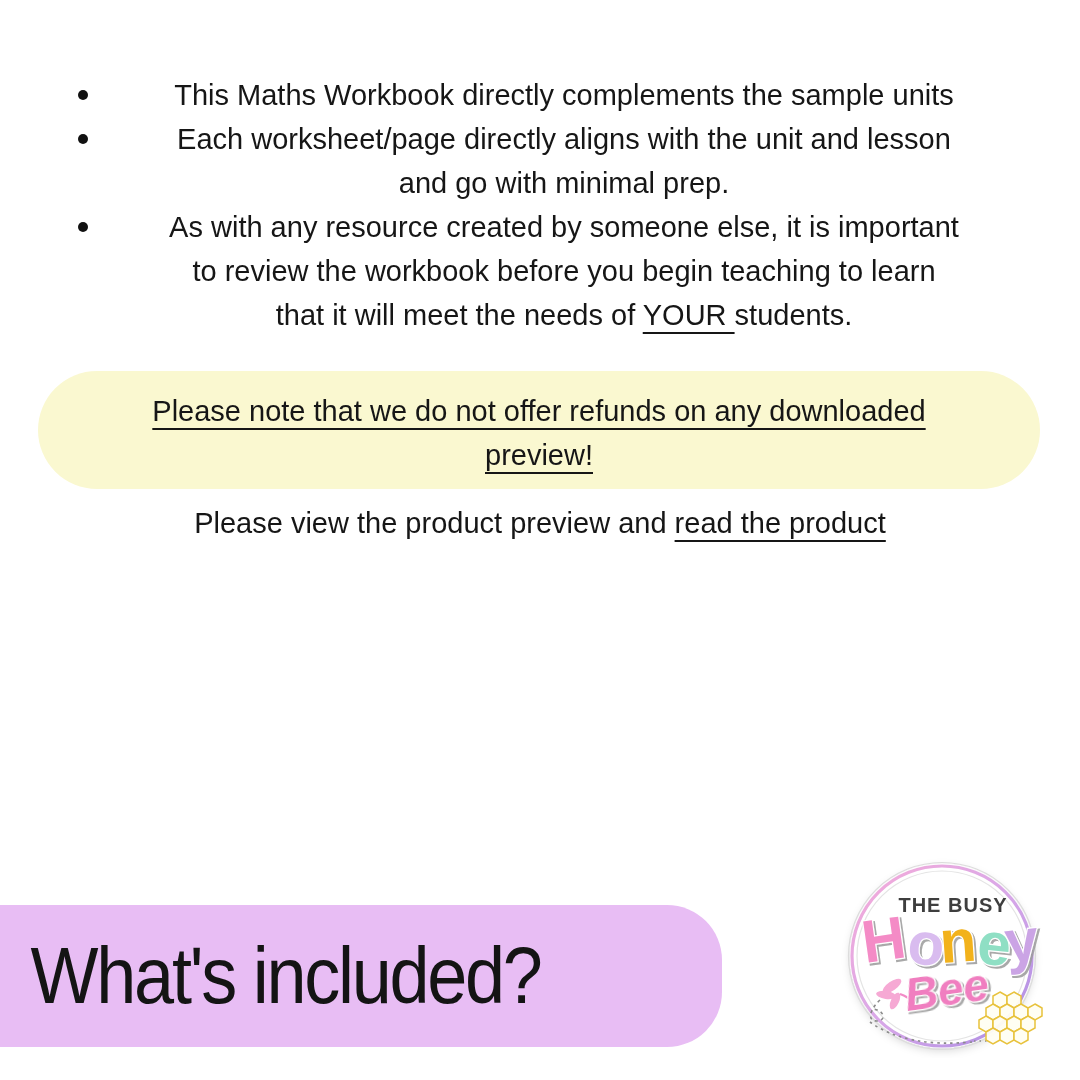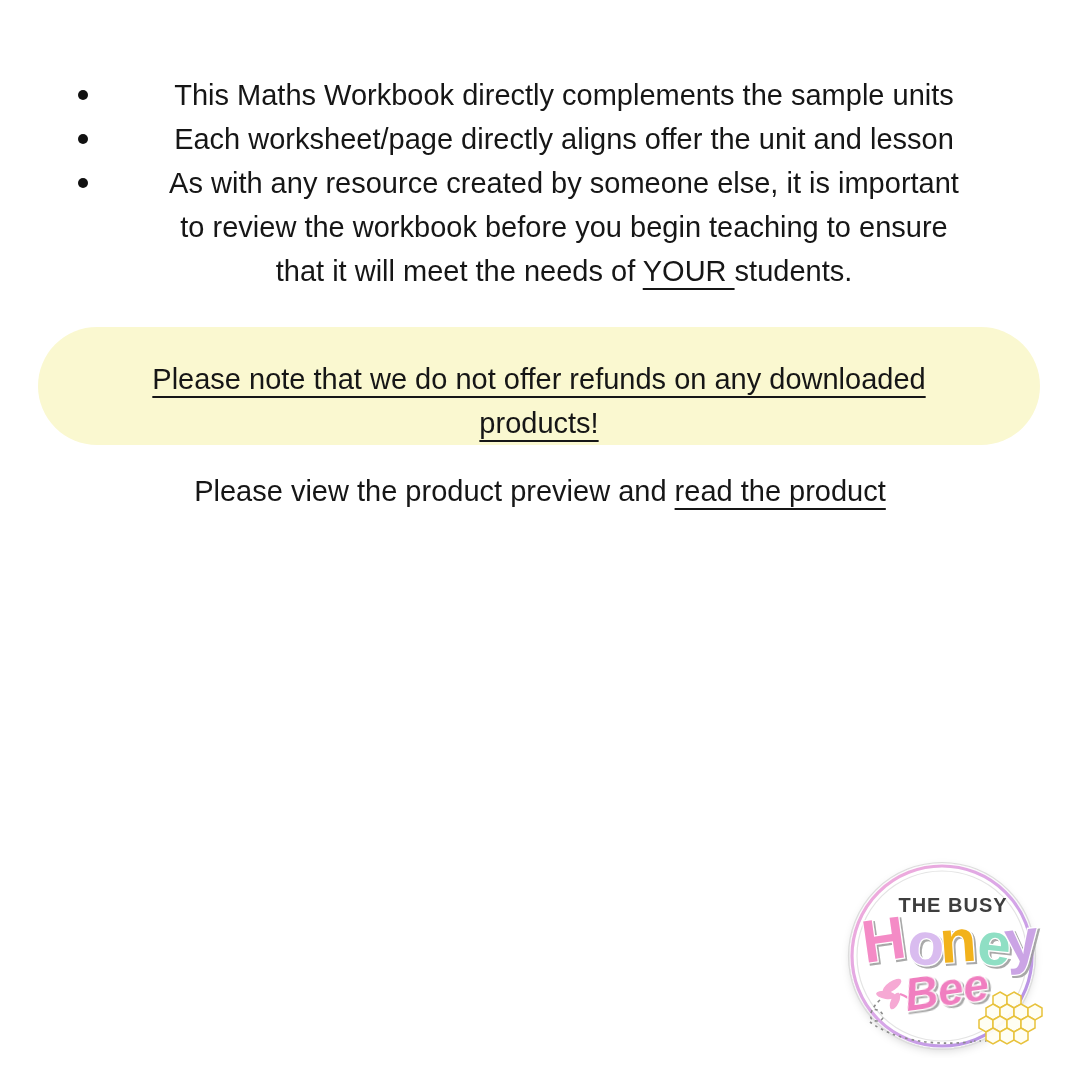--- a/index.html
+++ b/index.html
@@ -22,26 +22,26 @@
     text-decoration-line:underline;
     text-decoration-thickness:2.5px;
     text-underline-offset:7px;
     text-decoration-color:#111;
     text-decoration:underline;
   }
 
   
   .refund-pill{
     width:1002px;height:118px;margin:34px 0 0 38px;border-radius:59px;
-    box-sizing:border-box;padding-top:30px;
+    box-sizing:border-box;padding-top:18px;
     background:#FAF8D0;
   }
 
   
-  .preview-note{margin:24px auto 0 auto;width:1080px;}
+  .preview-note{margin:12px auto 0 auto;width:1080px;}
 
   
   .banner{
     position:absolute;left:0;top:905px;width:722px;height:142px;
     background:#E8BDF4;border-radius:0 55px 55px 0;
   }
   .banner-label{
     display:inline-block;line-height:142px;padding-left:34px;
     font-size:80px;letter-spacing:-2.5px;color:#141414;
     transform:scaleX(.9);transform-origin:left center;white-space:nowrap;
@@ -61,41 +61,45 @@
 
 <main class="page">
 
   <ul class="bullets">
       <li>
         <span class="dot"></span>
         <div class="line"><span>This Maths Workbook directly complements the sample units</span></div>
       </li>
       <li>
         <span class="dot"></span>
-        <div class="line"><span>Each worksheet/page directly aligns offer the unit and lesson</span></div>
+        <div class="line"><span>Each worksheet/page directly aligns with the unit and lesson</span></div>
+        <div class="line"><span>and go with minimal prep.</span></div>
       </li>
       <li>
         <span class="dot"></span>
         <div class="line"><span>As with any resource created by someone else, it is important</span></div>
-        <div class="line"><span>to review the workbook before you begin teaching to ensure</span></div>
+        <div class="line"><span>to review the workbook before you begin teaching to learn</span></div>
         <div class="line"><span>that it will meet the needs of </span><span class="u">YOUR </span><span>students.</span></div>
       </li>
     </ul>
 
   <div class="refund-pill" style="background-color: rgb(250, 248, 208);">
     <div>
         <div class="line"><span class="u">Please note that we do not offer refunds on any downloaded</span></div>
-        <div class="line"><span class="u">products!</span></div>
+        <div class="line"><span class="u">preview!</span></div>
       </div>
   </div>
 
   <div class="preview-note">
       <div class="line"><span>Please view the product preview and </span><span class="u">read the product</span></div>
     </div>
 
+  <div class="banner" style="background-color: rgb(232, 189, 244);">
+    <span class="banner-label">What's included?</span>
+  </div>
 
   <svg class="logo" viewBox="0 0 204 204">
     <defs>
       <linearGradient id="ring" x1="0" y1="0" x2="1" y2="1">
         <stop offset="0" stop-color="#F6ABD8"></stop>
         <stop offset="0.5" stop-color="#D9A8E8"></stop>
         <stop offset="1" stop-color="#A98BE3"></stop>
       </linearGradient>
       <filter id="softshadow" x="-20%" y="-20%" width="140%" height="140%">
         <feDropShadow dx="0" dy="3" stdDeviation="4" flood-color="#000000" flood-opacity="0.15"></feDropShadow>

